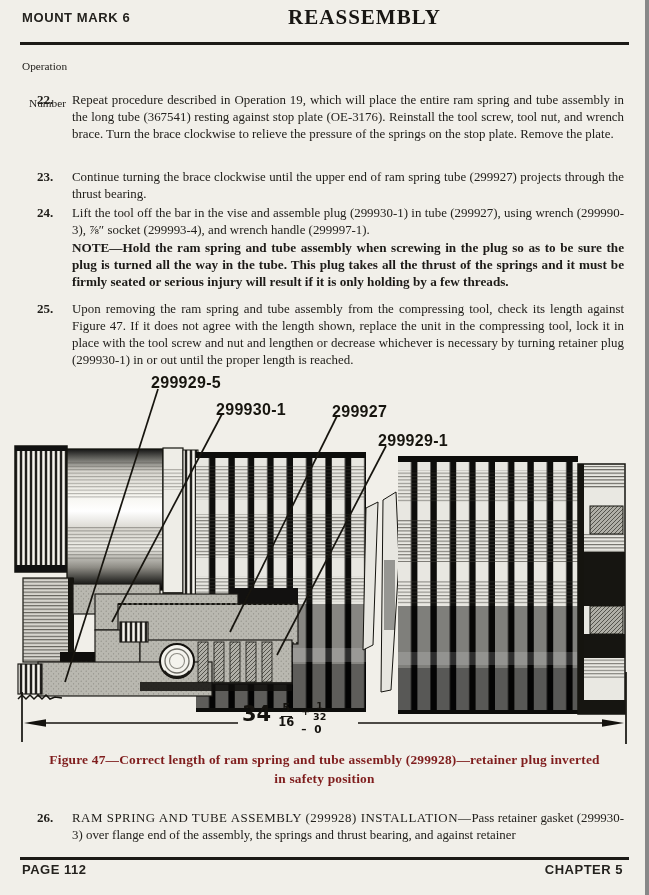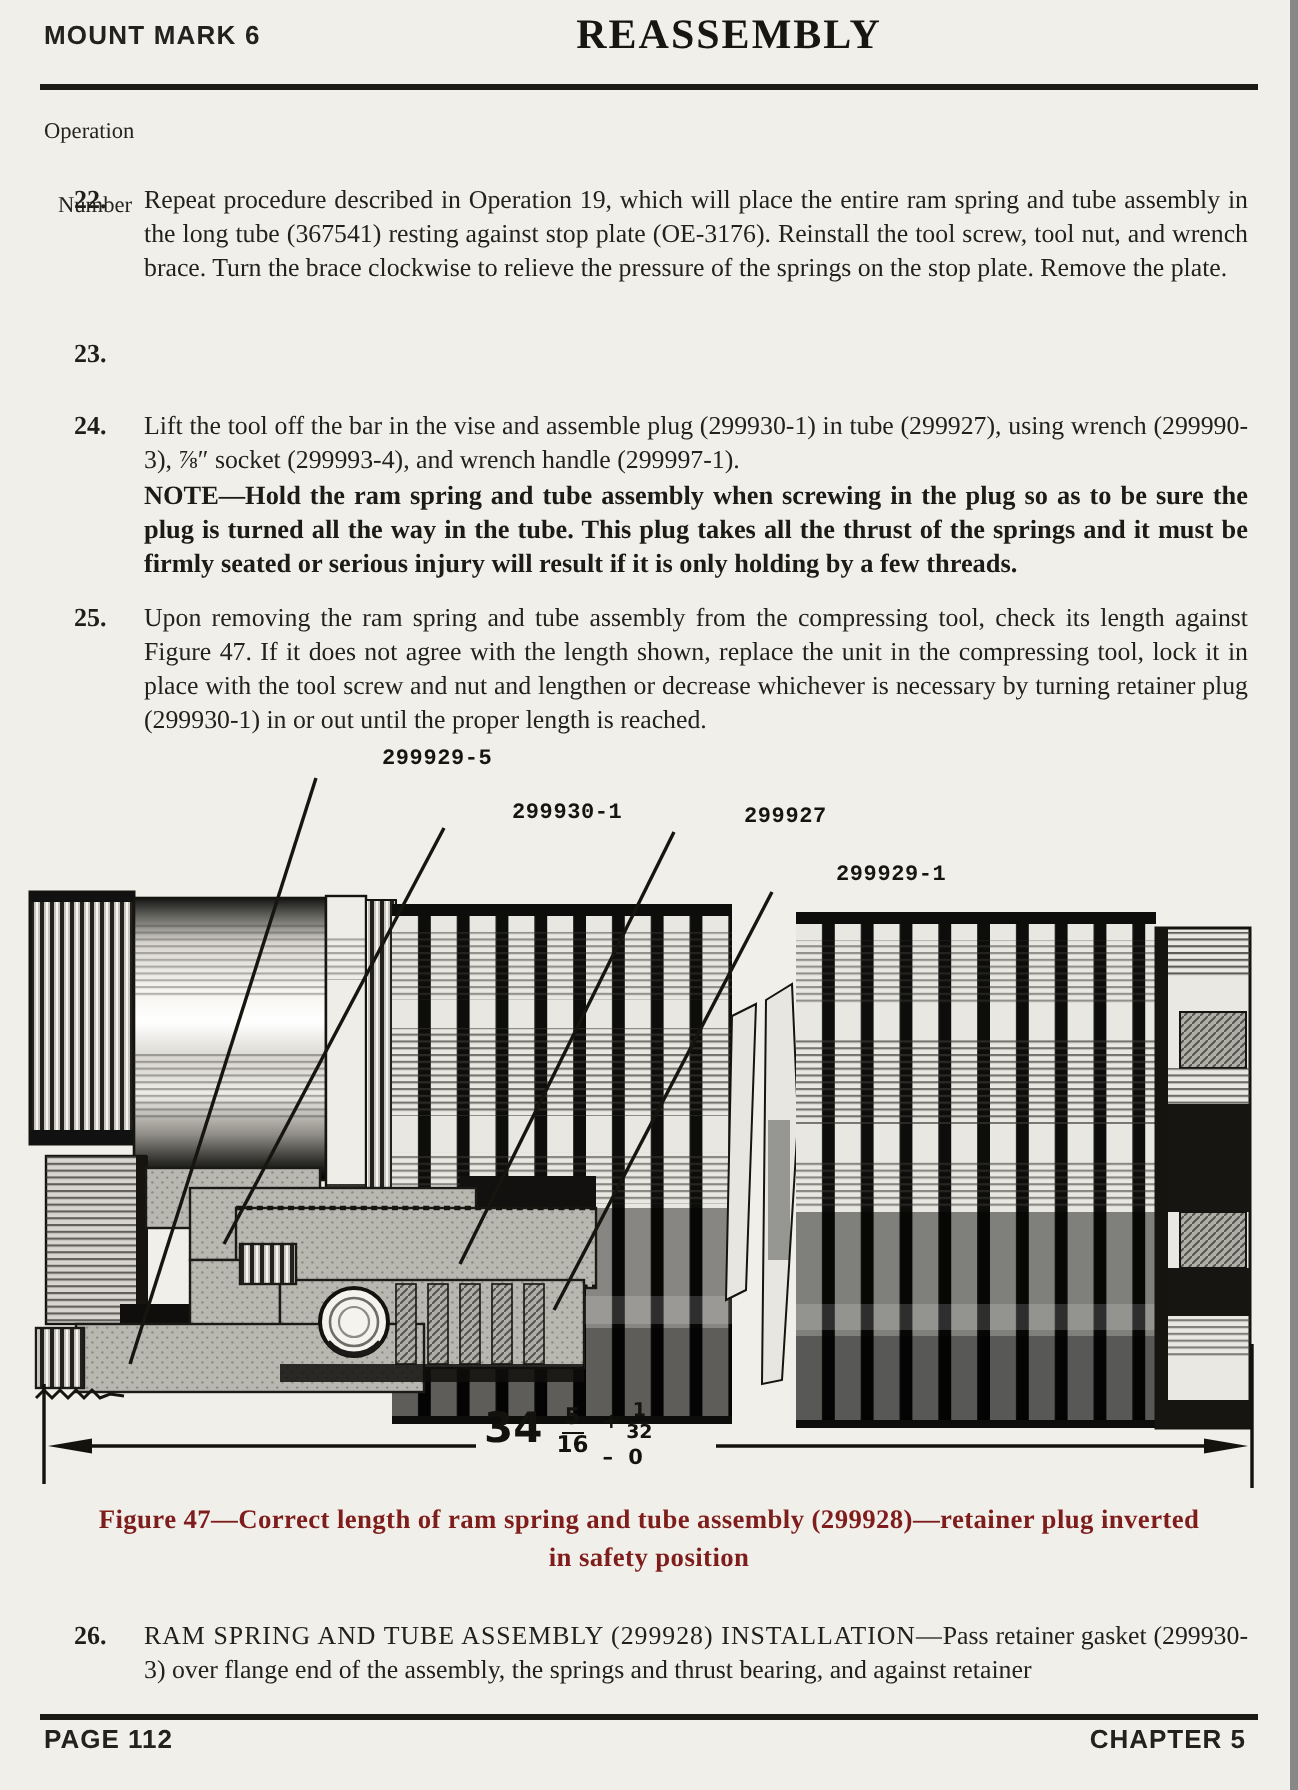--- a/index.html
+++ b/index.html
@@ -19,21 +19,21 @@
   .rule-bottom{top:857px;}
   
   .opcol{position:absolute;left:22px;top:60px;font-size:11.3px;font-weight:400;line-height:12.5px;color:#25231f;}
   .opcol .ind{padding-left:7px;margin-top:24px;}
   
   .opnum{position:absolute;left:37px;width:32px;font-size:13px;font-weight:700;color:#201e1a;}
   .optext{position:absolute;left:72px;width:552px;font-size:12.9px;line-height:17px;text-align:justify;color:#23211d;}
   .opnote{position:absolute;left:72px;width:552px;font-size:13.2px;font-weight:700;line-height:16.8px;text-align:justify;color:#1d1b18;}
   .caps{letter-spacing:.5px;}
   
-  .flabel{position:absolute;font-family:Liberation Mono, monospace;font-size:11px;font-weight:700;color:#17150f;letter-spacing:.3px;margin-left:40px;}
+  .flabel{position:absolute;font-family:Liberation Sans, sans-serif;font-size:16px;font-weight:700;color:#17150f;letter-spacing:.3px;}
   
   .fig-svg{position:absolute;left:0;top:0;pointer-events:none;}
   
   .dim{position:absolute;left:242px;top:701px;display:flex;align-items:flex-start;gap:7px;font-family:"DejaVu Sans",sans-serif;color:#14120e;}
   .dim .whole{font-size:21px;font-weight:700;line-height:26px;}
   .frac{display:inline-flex;flex-direction:column;align-items:center;line-height:1.02;font-weight:700;}
   .frac-big{font-size:11.5px;margin-top:2px;}
   .frac-big .num{border-bottom:1.6px solid #14120e;padding:0 1.5px 1px;}
   .tols{display:flex;flex-direction:column;align-items:flex-start;gap:1px;margin-top:0;}
   .tolrow{display:flex;align-items:center;gap:3px;font-size:10.5px;font-weight:700;line-height:11px;}
@@ -59,20 +59,21 @@
 
   <div class="opcol">
     <div>Operation</div>
     <div class="ind">Number</div>
   </div>
 
   <div class="opnum" style="top:92px">22.</div>
   <div class="optext" style="top:92px">Repeat procedure described in Operation 19, which will place the entire ram spring and tube assembly in the long tube (367541) resting against stop plate (OE-3176). Reinstall the tool screw, tool nut, and wrench brace. Turn the brace clockwise to relieve the pressure of the springs on the stop plate. Remove the plate.</div>
 
   <div class="opnum" style="top:169px">23.</div>
+  <div class="optext" style="top:169px">Continue turning the brace clockwise until the upper end of ram spring tube (299927) projects through the thrust bearing.</div>
 
   <div class="opnum" style="top:205px">24.</div>
   <div class="optext" style="top:205px">Lift the tool off the bar in the vise and assemble plug (299930-1) in tube (299927), using wrench (299990-3), ⅞″ socket (299993-4), and wrench handle (299997-1).</div>
 
   <div class="opnote" style="top:240px">NOTE—Hold the ram spring and tube assembly when screwing in the plug so as to be sure the plug is turned all the way in the tube. This plug takes all the thrust of the springs and it must be firmly seated or serious injury will result if it is only holding by a few threads.</div>
 
   <div class="opnum" style="top:301px">25.</div>
   <div class="optext" style="top:301px">Upon removing the ram spring and tube assembly from the compressing tool, check its length against Figure 47. If it does not agree with the length shown, replace the unit in the compressing tool, lock it in place with the tool screw and nut and lengthen or decrease whichever is necessary by turning retainer plug (299930-1) in or out until the proper length is reached.</div>
 
   <div class="flabel" style="left:151px;top:374px;">299929-5</div>

